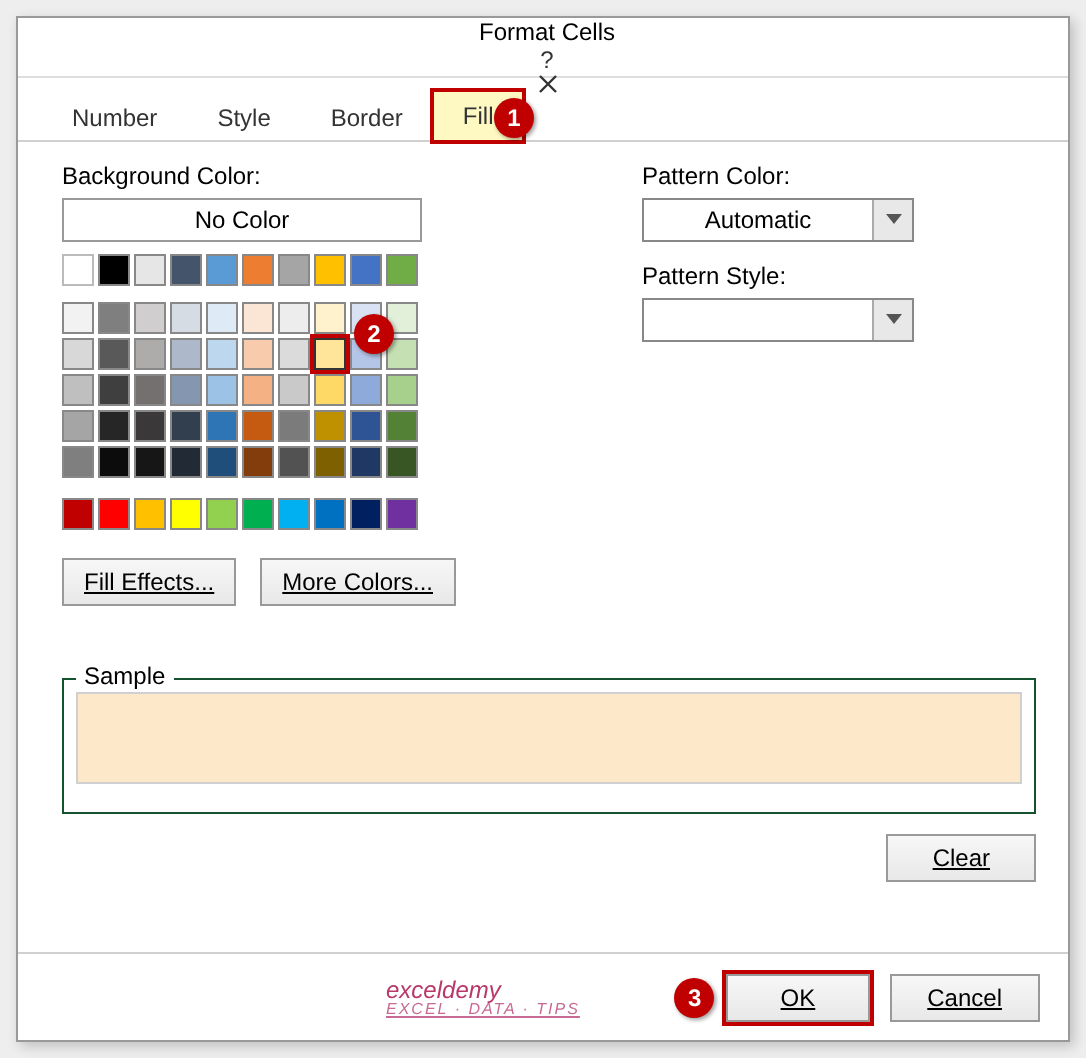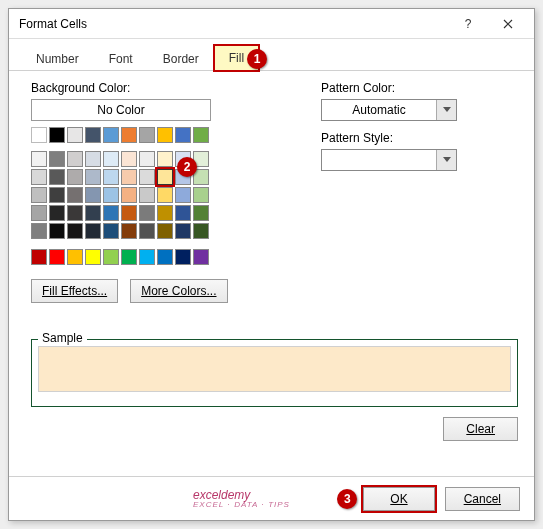--- a/index.html
+++ b/index.html
@@ -1,18 +1,18 @@
 <!DOCTYPE html>
 <html><head>
 <meta charset="utf-8">
 <style>
   * { box-sizing: border-box; font-family: "Segoe UI", Tahoma, sans-serif; font-size: 12px; }
   body { margin: 0; background: #eeeeee; width: 543px; height: 529px; position: relative; }
   .dialog { position: absolute; left: 8px; top: 8px; width: 527px; height: 513px; background: #fff; border: 1px solid #999; box-shadow: 2px 2px 6px rgba(0,0,0,.2); display: flex; flex-direction: column; }
-  .titlebar { height: 30px; display: flex; align-items: center; padding: 0 6px 0 10px; border-bottom: 1px solid #ddd; }
+  .titlebar { height: 30px; display: flex; align-items: center; padding: 0 6px 0 10px; border-bottom: 1px solid #ddd; flex-direction: column; }
   .titlebar .title { flex: 1; font-size: 12px; }
   .titlebar .tb-btn { width: 40px; height: 26px; display: flex; align-items: center; justify-content: center; color: #333; cursor: pointer; }
   .tabs { display: flex; align-items: flex-end; padding: 6px 12px 0 12px; border-bottom: 1px solid #d0d0d0; gap: 0; }
   .tab { padding: 5px 14px; border: 1px solid transparent; border-bottom: none; margin-bottom: -1px; color: #333; cursor: pointer; }
   .tab.active { background: #fef9c3; border-color: #bdbdbd; border-bottom: 1px solid #fff; outline: 2px solid #c00000; outline-offset: -1px; }
   .body { flex: 1; padding: 10px 16px 0 22px; position: relative; }
   .cols { display: flex; gap: 30px; }
   .left { width: 260px; }
   .right { flex: 1; }
   .label { margin-bottom: 4px; }
@@ -28,42 +28,42 @@
   .btn { padding: 4px 10px; border: 1px solid #999; background: linear-gradient(#f7f7f7,#e8e8e8); cursor: pointer; text-decoration: underline; }
   .combo { width: 136px; height: 22px; border: 1px solid #888; display: flex; align-items: center; margin-bottom: 10px; cursor: pointer; }
   .combo .val { flex: 1; text-align: center; }
   .combo .dd { width: 20px; height: 100%; border-left: 1px solid #aaa; background: #e8e8e8; display: flex; align-items: center; justify-content: center; }
   .fieldset { border: 1px solid #14532d; margin-top: 36px; padding: 6px; height: 68px; position: relative; }
   .fieldset .legend { position: absolute; top: -9px; left: 6px; background: #fff; padding: 0 4px; }
   .sample-box { width: 100%; height: 46px; background: #fde9c9; border: 1px solid #d0d0d0; }
   .clear-row { display: flex; justify-content: flex-end; margin-top: 10px; }
   .footer { height: 44px; border-top: 1px solid #d0d0d0; display: flex; align-items: center; padding: 0 14px; }
   .watermark { color: #b8386a; font-size: 11px; font-style: italic; margin-left: 170px; }
-  .watermark .sub { font-size: 8px; letter-spacing: 1px; color: #c76a94; display: block; margin-top: -2px; }
+  .watermark .sub { font-size: 8px; letter-spacing: 1px; color: #c76a94; display: block; margin-top: -2px; text-decoration: underline; }
   .footer .spacer { flex: 1; }
   .ok-btn { outline: 2px solid #c00000; outline-offset: 0; padding: 4px 26px; }
   .callout { position: absolute; width: 20px; height: 20px; border-radius: 50%; background: #c00000; color: #fff; font-weight: bold; display: flex; align-items: center; justify-content: center; font-size: 12px; box-shadow: 1px 1px 2px rgba(0,0,0,.4); z-index: 10; }
 </style>
 </head>
 <body>
 
 <div class="dialog">
   <div class="titlebar">
     <span class="title">Format Cells</span>
     <div class="tb-btn">?</div>
     <div class="tb-btn">
       <svg width="10" height="10" viewBox="0 0 10 10">
           <path d="M1 1 L9 9 M9 1 L1 9" stroke="#333" stroke-width="1.2"></path>
         </svg>
     </div>
   </div>
 
   <div class="tabs">
     <div class="tab">Number</div>
-    <div class="tab">Font</div>
+    <div class="tab">Style</div>
     <div class="tab">Border</div>
     <div class="tab active">Fill</div>
   </div>
 
   <div class="callout" style="left:238px; top:40px;">1</div>
 
   <div class="body">
     <div class="cols">
       <div class="left">
         <div class="label">Background Color:</div>

